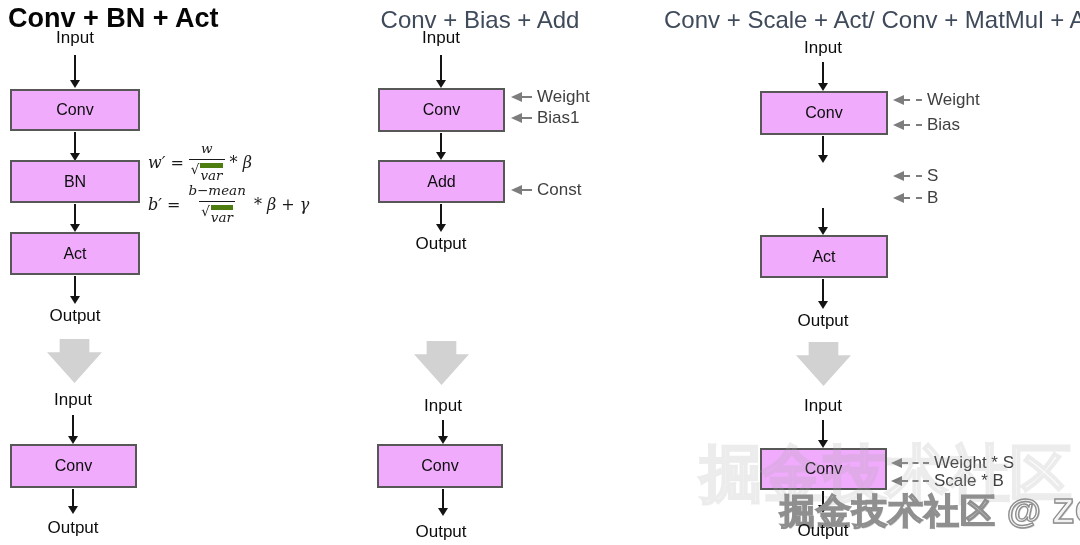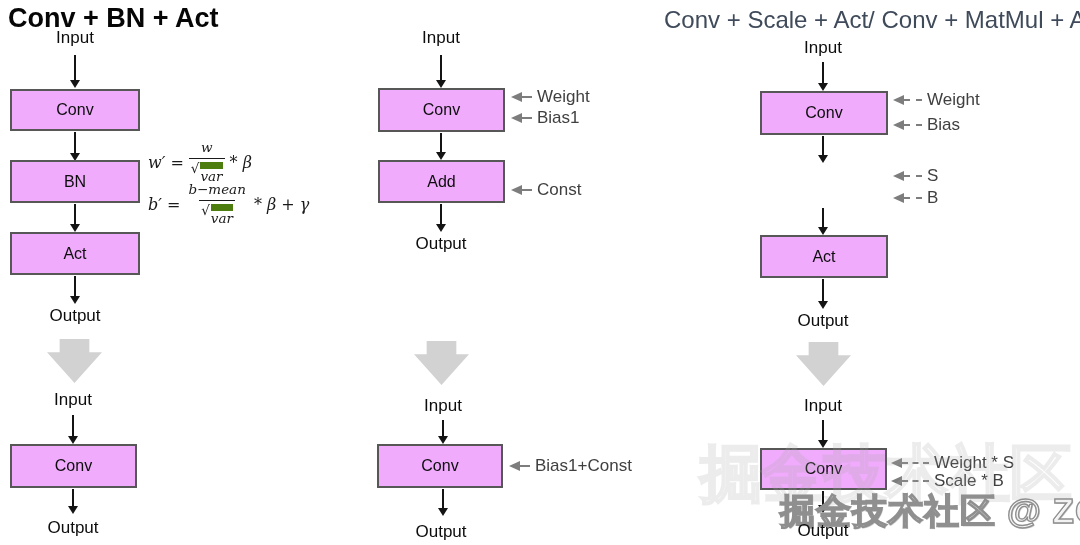--- a/index.html
+++ b/index.html
@@ -96,21 +96,21 @@
     line-height:1;
     font-size:13.5px;
   }
   .frac .num{padding:0 3px 3px;}
   .frac .den{
     border-top:1.5px solid #1a1a1a;
     padding:3px 2px 0;
     display:flex;align-items:flex-start;
   }
   .frac .den .sqrt{font-style:normal;margin-right:1px;}
-  .frac .den .ovl{border-top:7px solid #4d7c0f;padding-top:1px;}
+  .frac .den .ovl{border-top:5px solid #4d7c0f;padding-top:1px;}
   .wm{
     position:absolute;
     left:780px;top:488px;
     font-size:35px;
     font-weight:bold;
     letter-spacing:1px;
     white-space:nowrap;
     color:rgba(255,255,255,0.72);
     -webkit-text-stroke:1.4px #8f8f8f;
     text-shadow:1px 1px 0 rgba(120,120,120,0.35);
@@ -182,20 +182,21 @@
   <div class="bigarrow" style="left:47px;top:339px;"></div>
 
   <div class="lbl-io" style="left:73px;top:390px;">Input</div>
   <div class="varrow" style="left:72px;top:415px;height:21px;"></div>
   <div class="node" style="left:10px;top:444px;width:127px;height:44px;">
     <span>Conv</span>
   </div>
   <div class="varrow" style="left:72px;top:489px;height:17px;"></div>
   <div class="lbl-io" style="left:73px;top:518px;">Output</div>
 
+  <div class="title" style="left:340px;top:6px;width:280px;text-align:center;">Conv + Bias + Add</div>
 
   <div class="lbl-io" style="left:441px;top:28px;">Input</div>
   <div class="varrow" style="left:440px;top:55px;height:25px;"></div>
 
   <div class="node" style="left:378px;top:88px;width:127px;height:44px;">
     <span>Conv</span>
   </div>
   <div class="ann" style="left:511px;top:97px;">
     <span class="head"></span>
       <span class="seg"></span>
@@ -219,25 +220,20 @@
   <div class="varrow" style="left:440px;top:204px;height:20px;"></div>
   <div class="lbl-io" style="left:441px;top:234px;">Output</div>
 
   <div class="bigarrow" style="left:414px;top:341px;"></div>
 
   <div class="lbl-io" style="left:443px;top:396px;">Input</div>
   <div class="varrow" style="left:442px;top:420px;height:16px;"></div>
   <div class="node" style="left:377px;top:444px;width:126px;height:44px;">
     <span>Conv</span>
   </div>
-  <div class="ann" style="left:509px;top:466px;">
-    <span class="head"></span>
-      <span class="seg"></span>
-    <span class="lbl">Bias1+Const</span>
-  </div>
   <div class="varrow" style="left:442px;top:489px;height:19px;"></div>
   <div class="lbl-io" style="left:441px;top:522px;">Output</div>
 
   <div class="title" style="left:664px;top:6px;width:416px;text-align:center;">Conv + Scale + Act/ Conv + MatMul + Act</div>
 
   <div class="lbl-io" style="left:823px;top:38px;">Input</div>
   <div class="varrow" style="left:822px;top:62px;height:21px;"></div>
 
   <div class="node" style="left:760px;top:91px;width:128px;height:44px;">
     <span>Conv</span>

